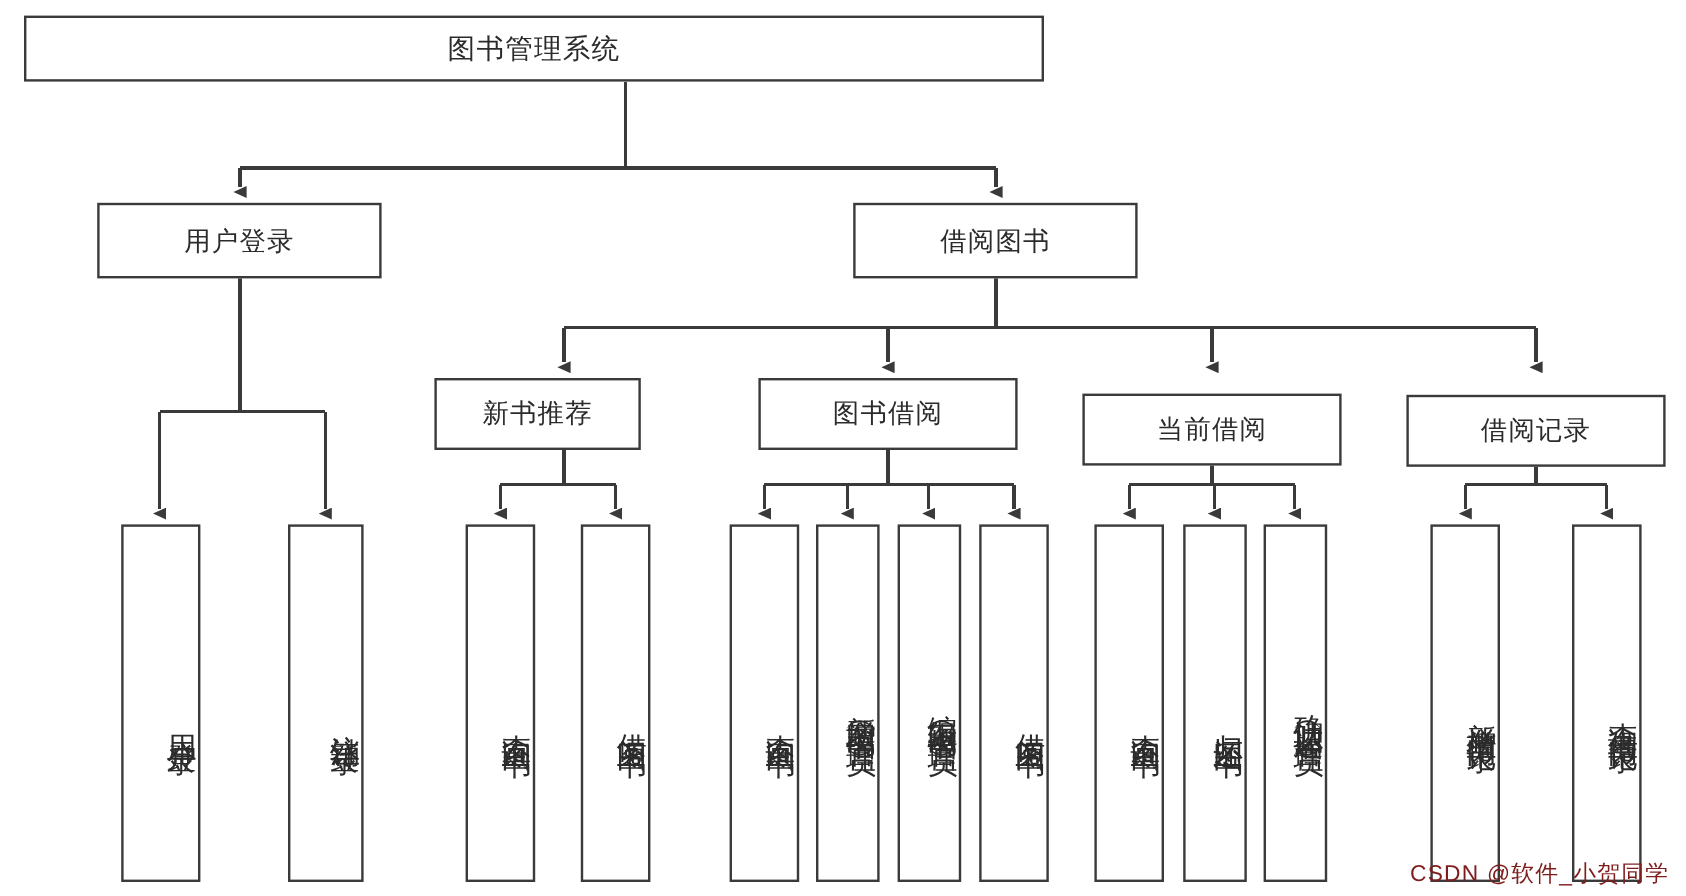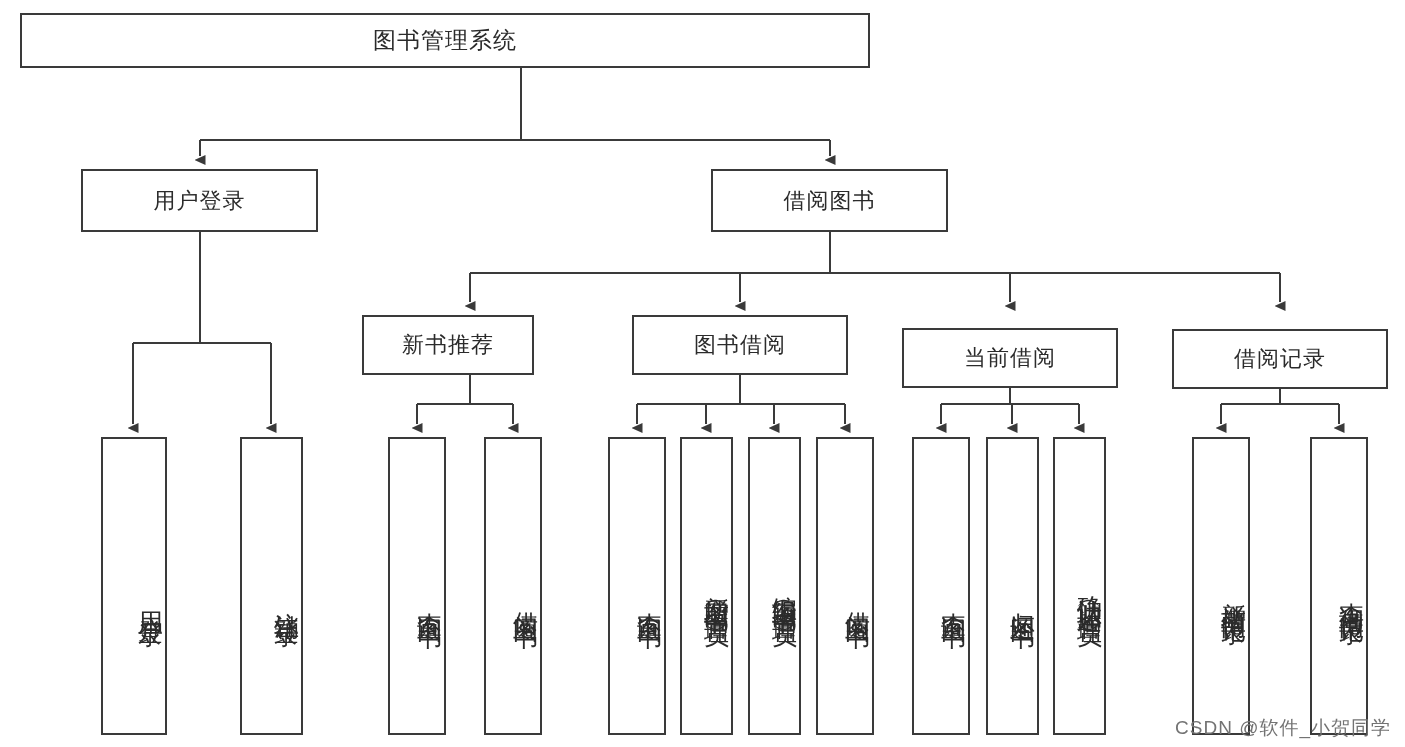--- a/index.html
+++ b/index.html
@@ -30,21 +30,21 @@
     justify-content:center;
     padding-top:28px;
     font-size:25px;
     letter-spacing:4px;
   }
   .node.vert.tall{padding-top:16px;}
   .watermark{
     position:absolute;
     right:14px;bottom:6px;
     font-size:19px;
-    color:#737373;
+    color:#7f1d1d;
     letter-spacing:1px;
     white-space:nowrap;
     pointer-events:none;
   }
 </style>
 </head>
 <body>
 
 <div id="stage">
 

